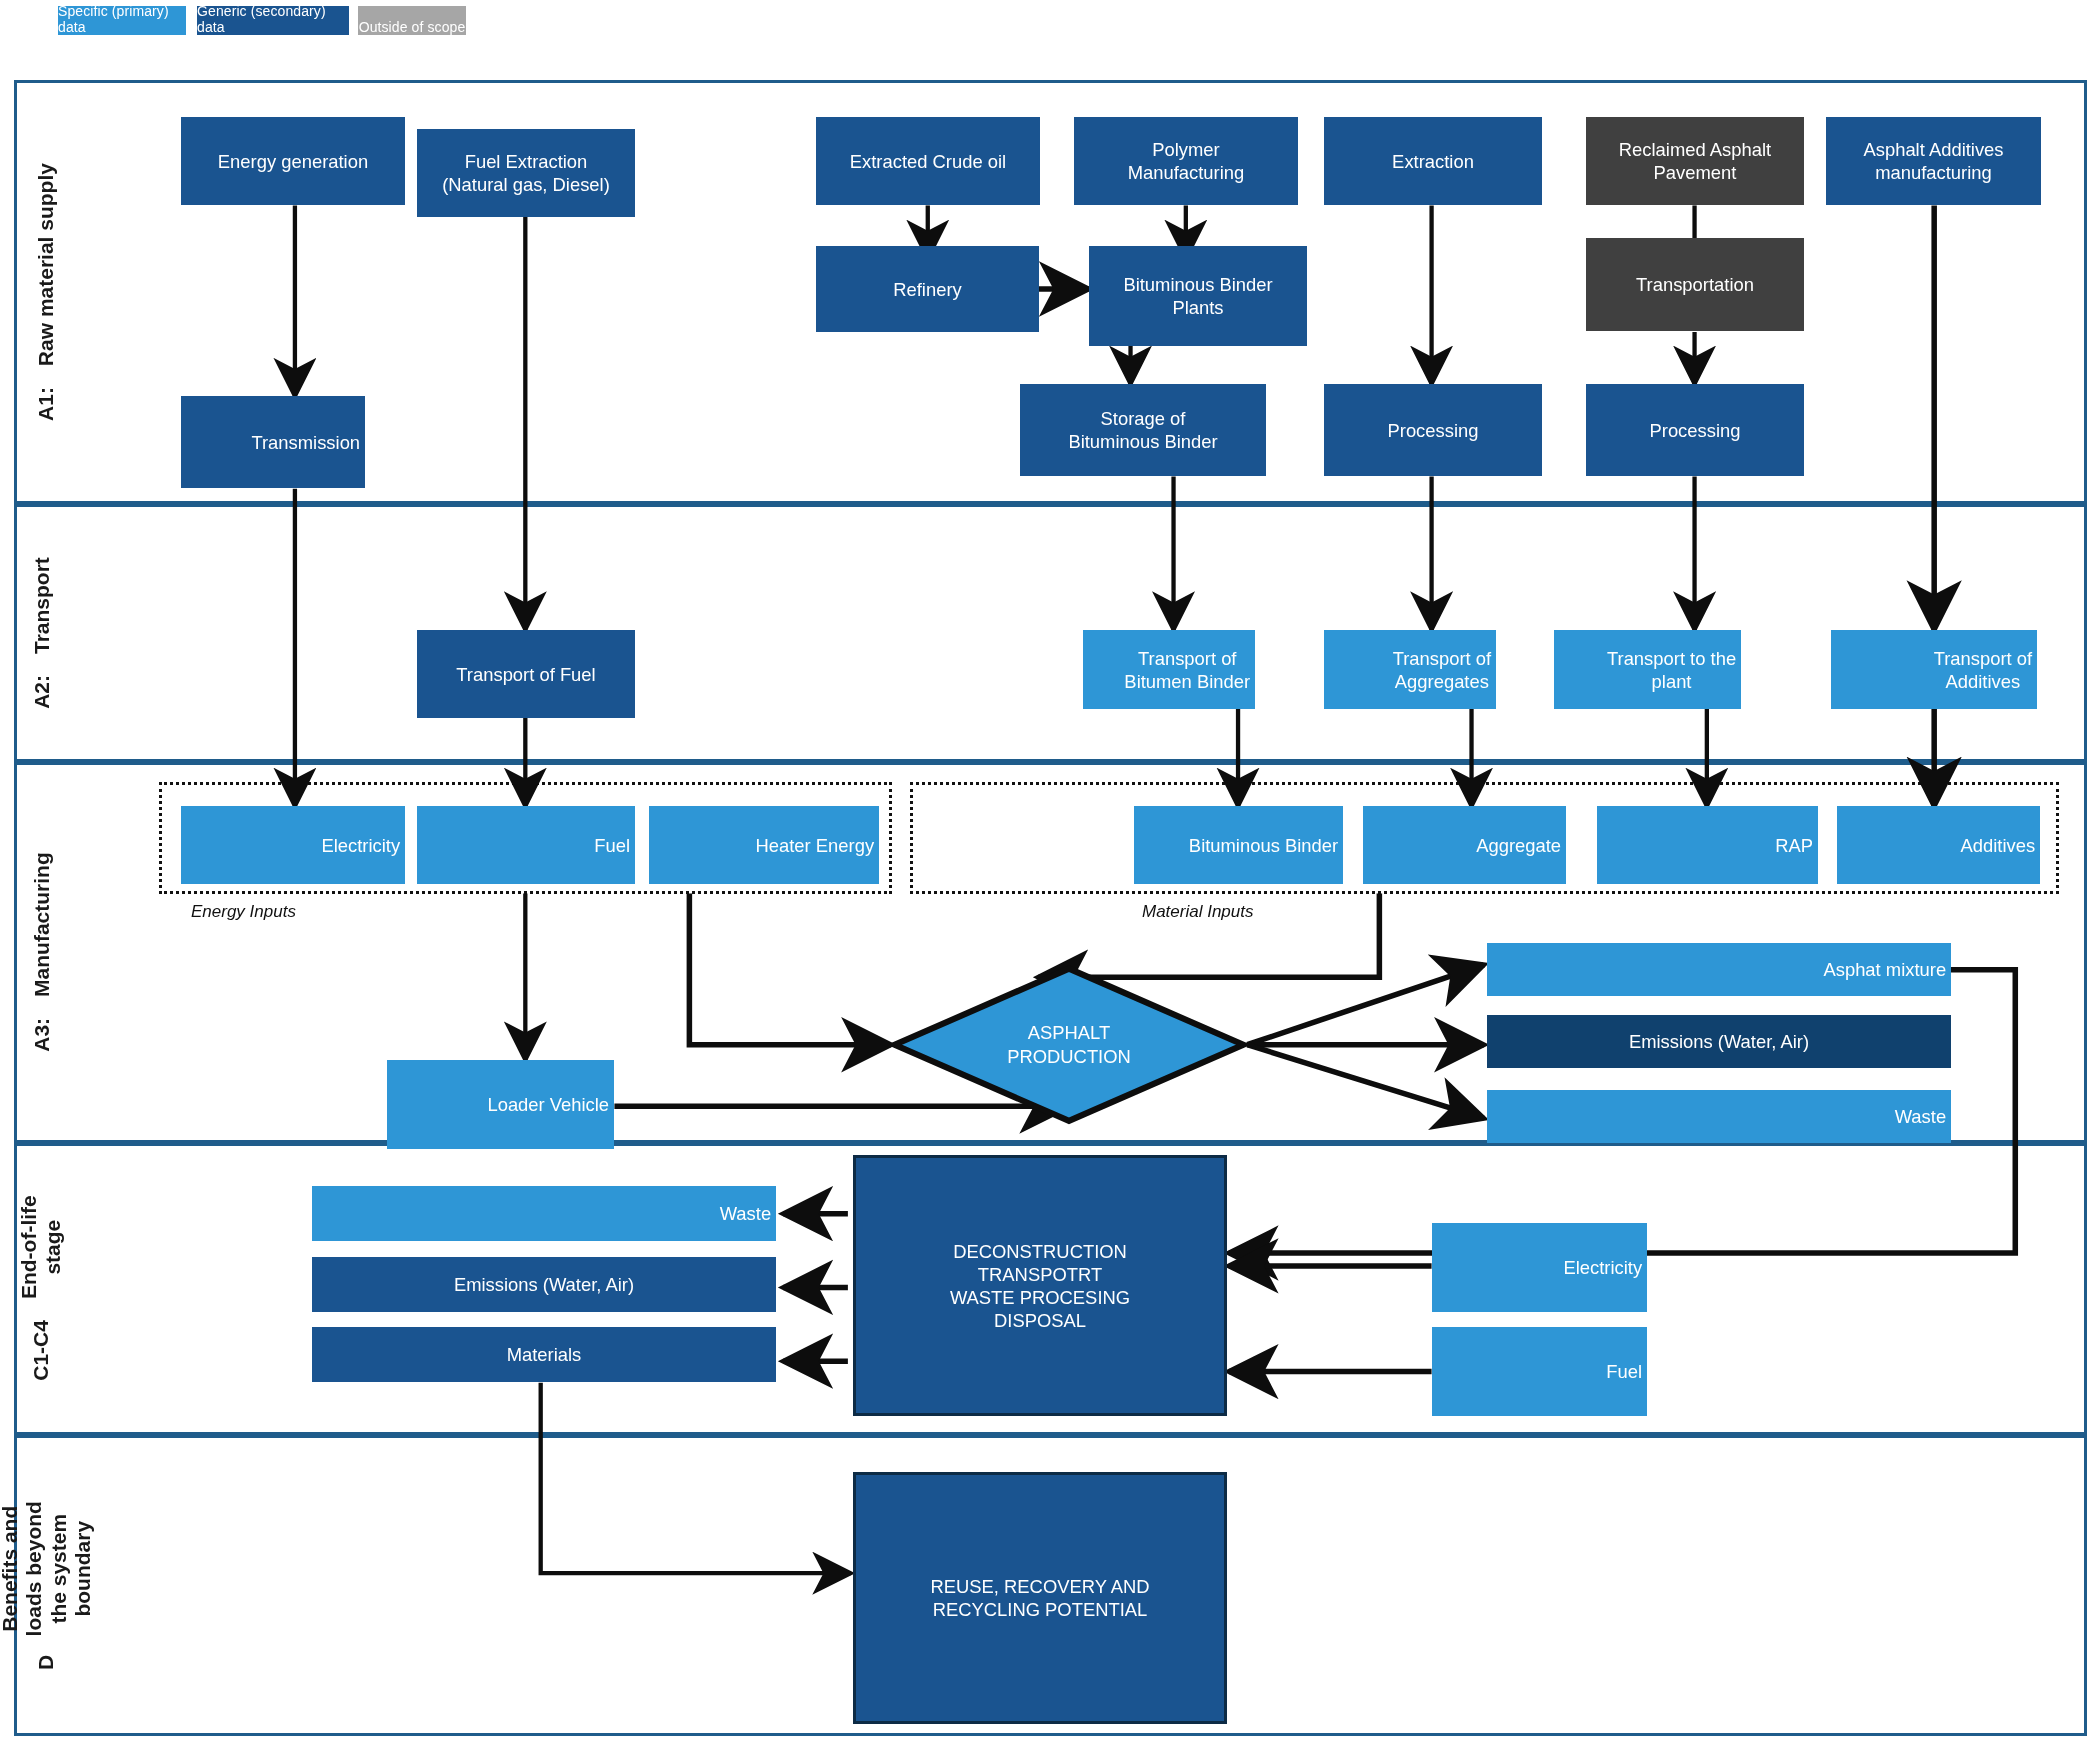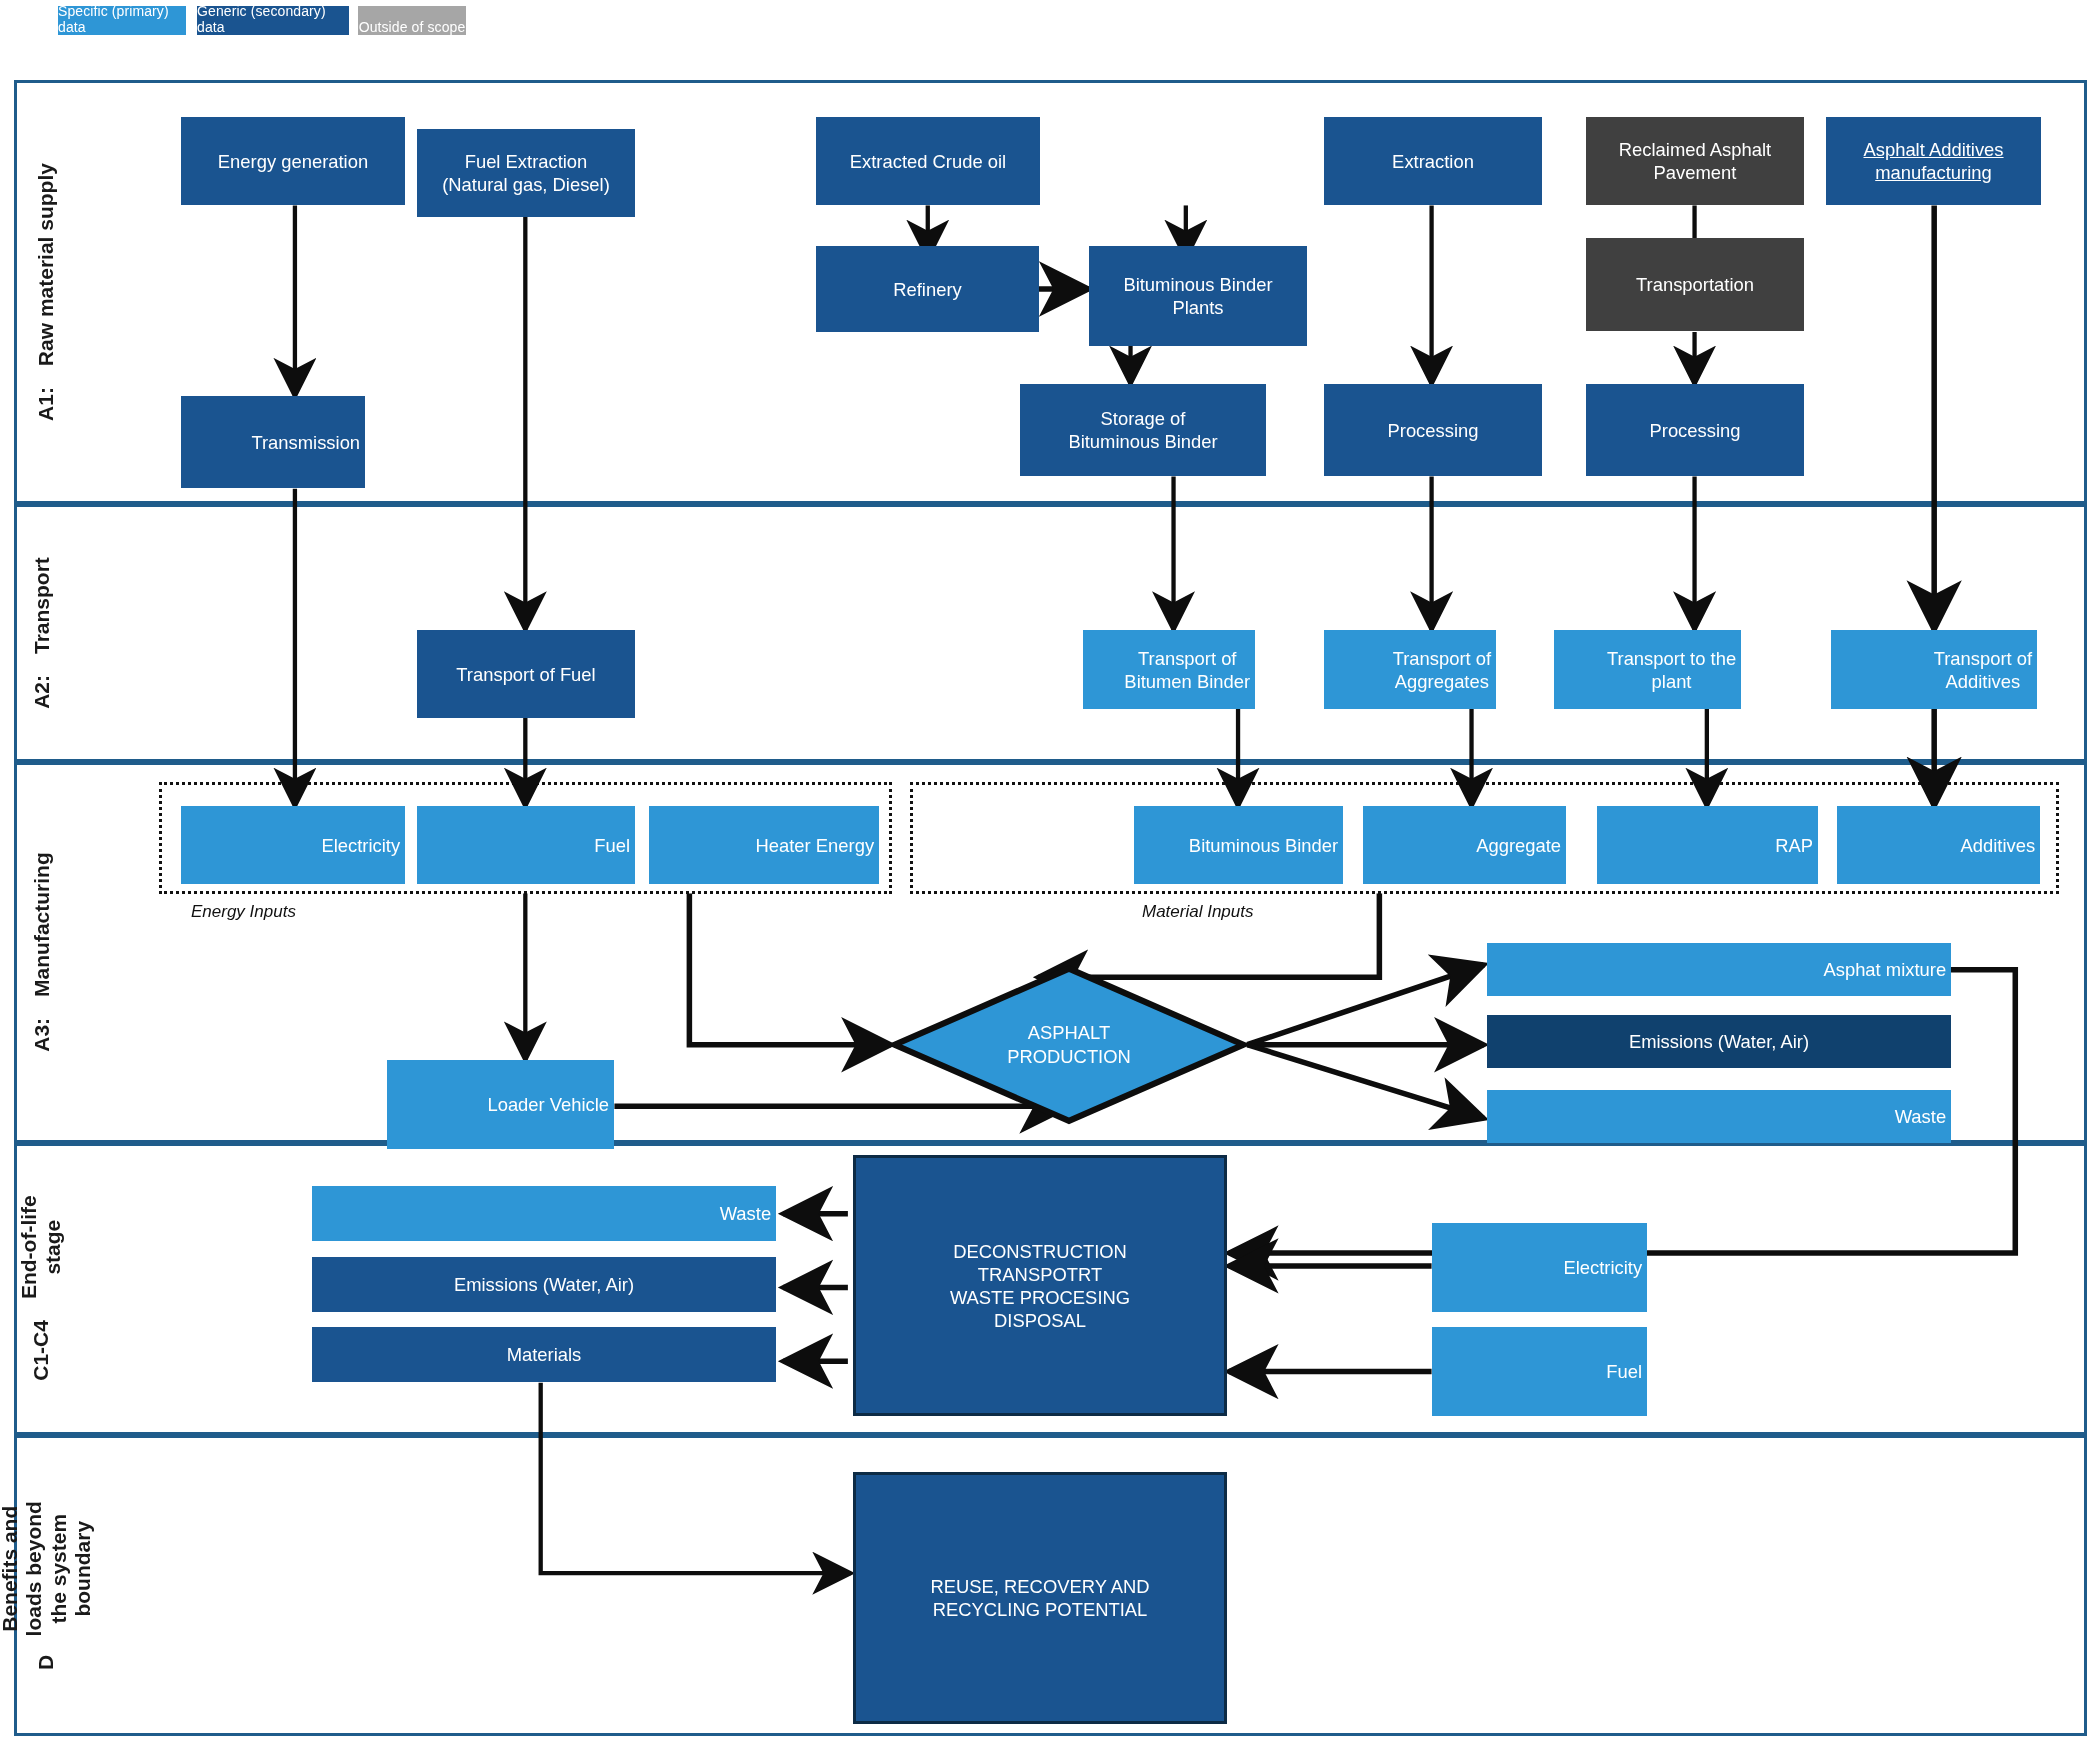--- a/index.html
+++ b/index.html
@@ -163,31 +163,34 @@
     </div>
 
   <div class="node dark" style="left:417px;top:117px;width:218px;height:88px;white-space:pre-line;margin-top:12px;">
     <span style="white-space:pre-line;">Fuel Extraction
 (Natural gas, Diesel)</span></div>
 
   <div class="node dark" style="left:816px;top:117px;width:224px;height:88px;">
     <span>Extracted Crude oil</span>
     </div>
 
+  <div class="node dark" style="left:1074px;top:117px;width:224px;height:88px;white-space:pre-line;">
+    <span style="white-space:pre-line;">Polymer
+Manufacturing</span></div>
 
   <div class="node dark" style="left:1324px;top:117px;width:218px;height:88px;">
     <span>Extraction</span>
     </div>
 
   <div class="node grey" style="left:1586px;top:117px;width:218px;height:88px;white-space:pre-line;">
     <span style="white-space:pre-line;">Reclaimed Asphalt
 Pavement</span></div>
 
   <div class="node dark" style="left:1826px;top:117px;width:215px;height:88px;white-space:pre-line;">
-    <span style="white-space:pre-line;text-decoration:underline;">Asphalt Additives
+    <span style="white-space:pre-line;">Asphalt Additives
 manufacturing</span></div>
 
   <div class="node dark" style="left:816px;top:246px;width:223px;height:86px;">
     <span>Refinery</span>
     </div>
 
   <div class="node dark" style="left:1089px;top:246px;width:218px;height:100px;white-space:pre-line;">
     <span style="white-space:pre-line;">Bituminous Binder
 Plants</span></div>
 

